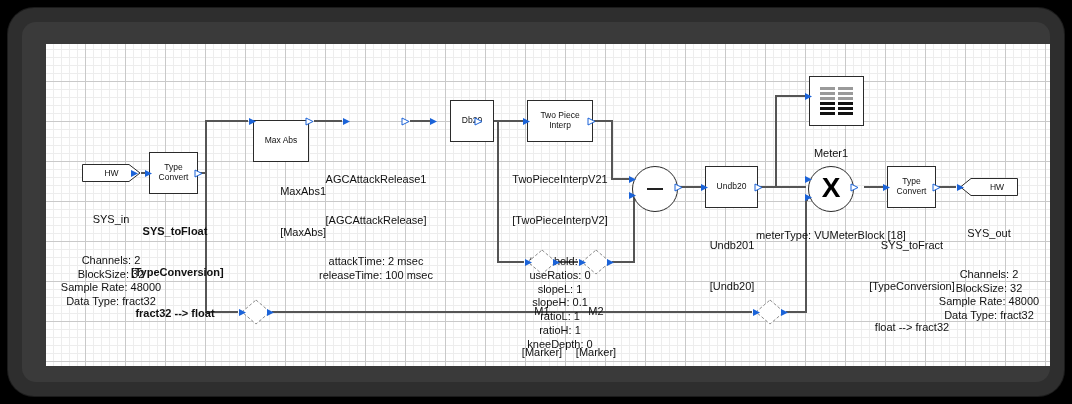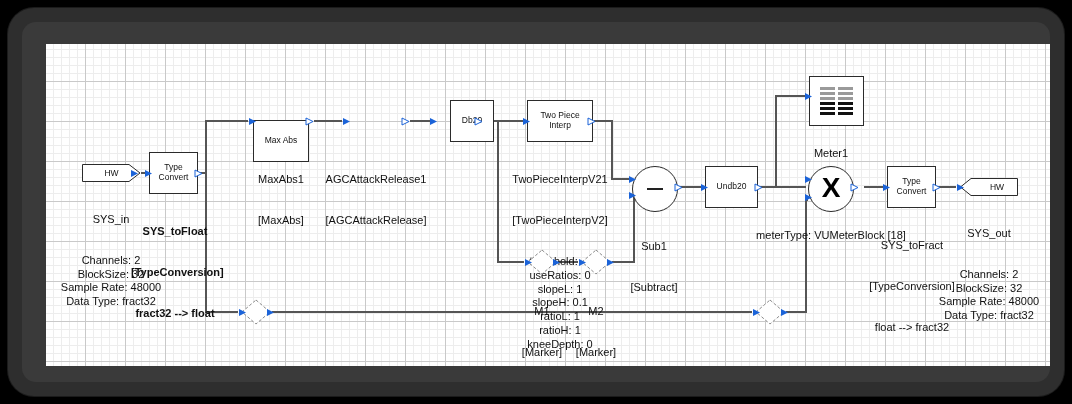--- a/index.html
+++ b/index.html
@@ -149,38 +149,40 @@
       <div class="ptri" style="left:202px;top:73px;">
           <svg width="9" height="9">
             <path d="M1,1 L8,4.5 L1,8 Z" fill="#1b63d8"></path>
           </svg>
         </div>
       <div class="ptri" style="left:259px;top:73px;">
           <svg width="9" height="9">
             <path d="M1,1 L8,4.5 L1,8 Z" fill="#fff" stroke="#1b63d8"></path>
           </svg>
         </div>
-      <div class="cap" style="left:190px;top:101px;width:90px;">
+      <div class="cap" style="left:190px;top:113px;width:90px;text-align:right;">
         <div>MaxAbs1</div>
         <div>[MaxAbs]</div>
       </div>
 
       <div class="ptri" style="left:296px;top:73px;">
           <svg width="9" height="9">
             <path d="M1,1 L8,4.5 L1,8 Z" fill="#1b63d8"></path>
           </svg>
         </div>
       <div class="ptri" style="left:355px;top:73px;">
           <svg width="9" height="9">
             <path d="M1,1 L8,4.5 L1,8 Z" fill="#fff" stroke="#1b63d8"></path>
           </svg>
         </div>
       <div class="cap" style="left:268px;top:101px;width:124px;">
         <div>AGCAttackRelease1</div>
         <div>[AGCAttackRelease]</div>
+        <div>attackTime: 2 msec
+releaseTime: 100 msec</div>
       </div>
 
       <div class="blk" style="left:404px;top:56px;width:44px;height:42px;align-items:center;">
         <span>Db20</span>
       </div>
       <div class="ptri" style="left:383px;top:73px;">
           <svg width="9" height="9">
             <path d="M1,1 L8,4.5 L1,8 Z" fill="#1b63d8"></path>
           </svg>
         </div>
@@ -227,38 +229,38 @@
       <div class="ptri" style="left:582px;top:147px;">
           <svg width="9" height="9">
             <path d="M1,1 L8,4.5 L1,8 Z" fill="#1b63d8"></path>
           </svg>
         </div>
       <div class="ptri" style="left:628px;top:139px;">
           <svg width="9" height="9">
             <path d="M1,1 L8,4.5 L1,8 Z" fill="#fff" stroke="#1b63d8"></path>
           </svg>
         </div>
-      <div class="cap" style="left:570px;top:168px;width:76px;">
-        <div>Sub1</div>
-        <div>[Subtract]</div>
-      </div>
 
       <div class="blk" style="left:659px;top:122px;width:53px;height:42px;">
         <span>Undb20</span>
       </div>
       <div class="ptri" style="left:654px;top:139px;">
           <svg width="9" height="9">
             <path d="M1,1 L8,4.5 L1,8 Z" fill="#1b63d8"></path>
           </svg>
         </div>
       <div class="ptri" style="left:708px;top:139px;">
           <svg width="9" height="9">
             <path d="M1,1 L8,4.5 L1,8 Z" fill="#fff" stroke="#1b63d8"></path>
           </svg>
         </div>
+      <div class="cap" style="left:645px;top:167px;width:82px;">
+        <div>Undb201</div>
+        <div>[Undb20]</div>
+      </div>
 
       <div class="meterbox" style="left:763px;top:32px;width:45px;height:40px;">
         <div class="mcol">
           <div class="mbar lt"></div>
           <div class="mbar lt"></div>
           <div class="mbar lt"></div>
           <div class="mbar"></div>
           <div class="mbar"></div>
           <div class="mbar"></div>
         </div>

